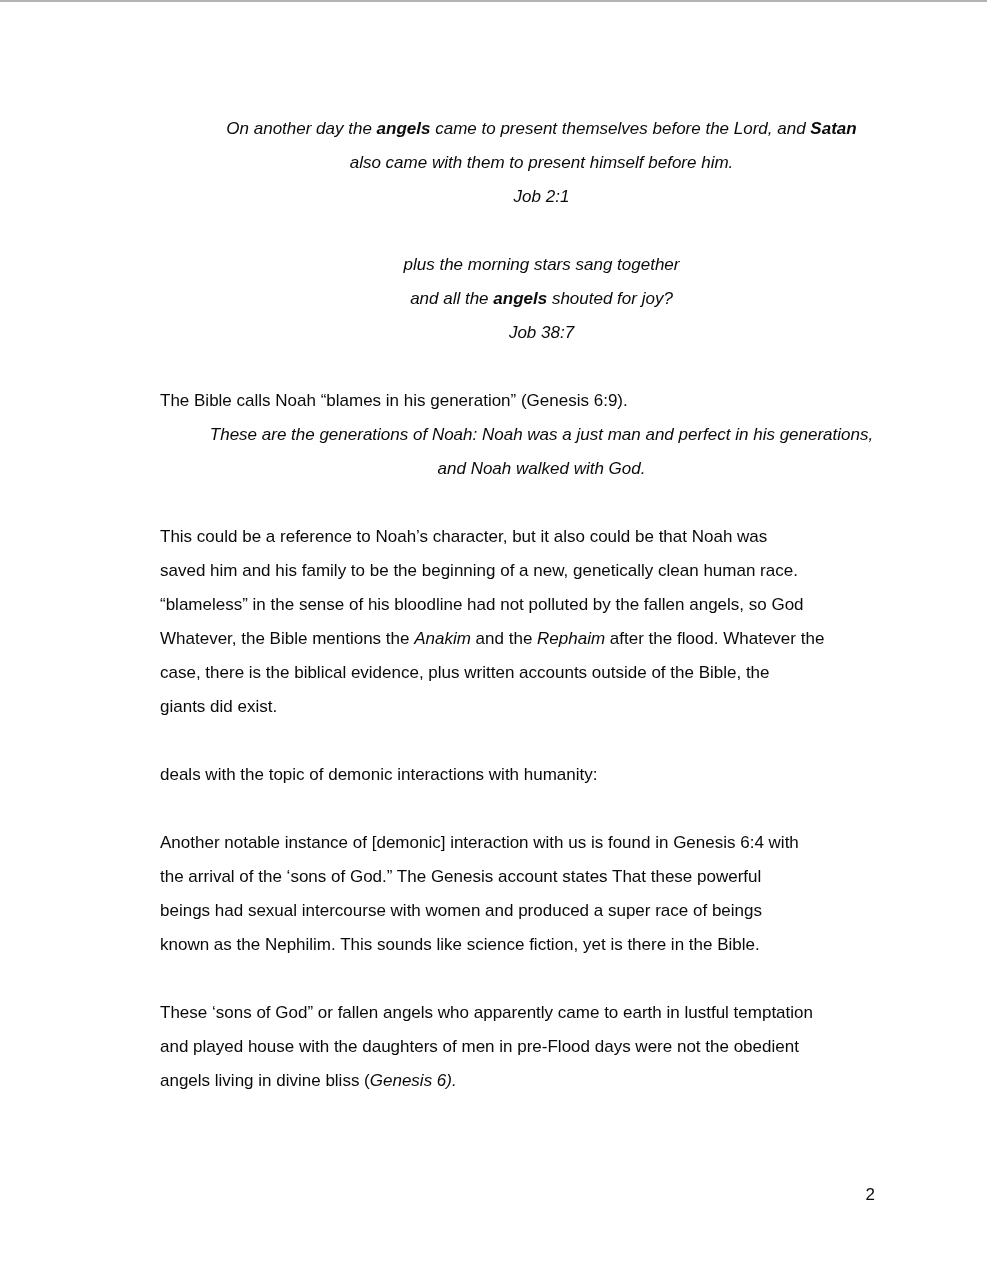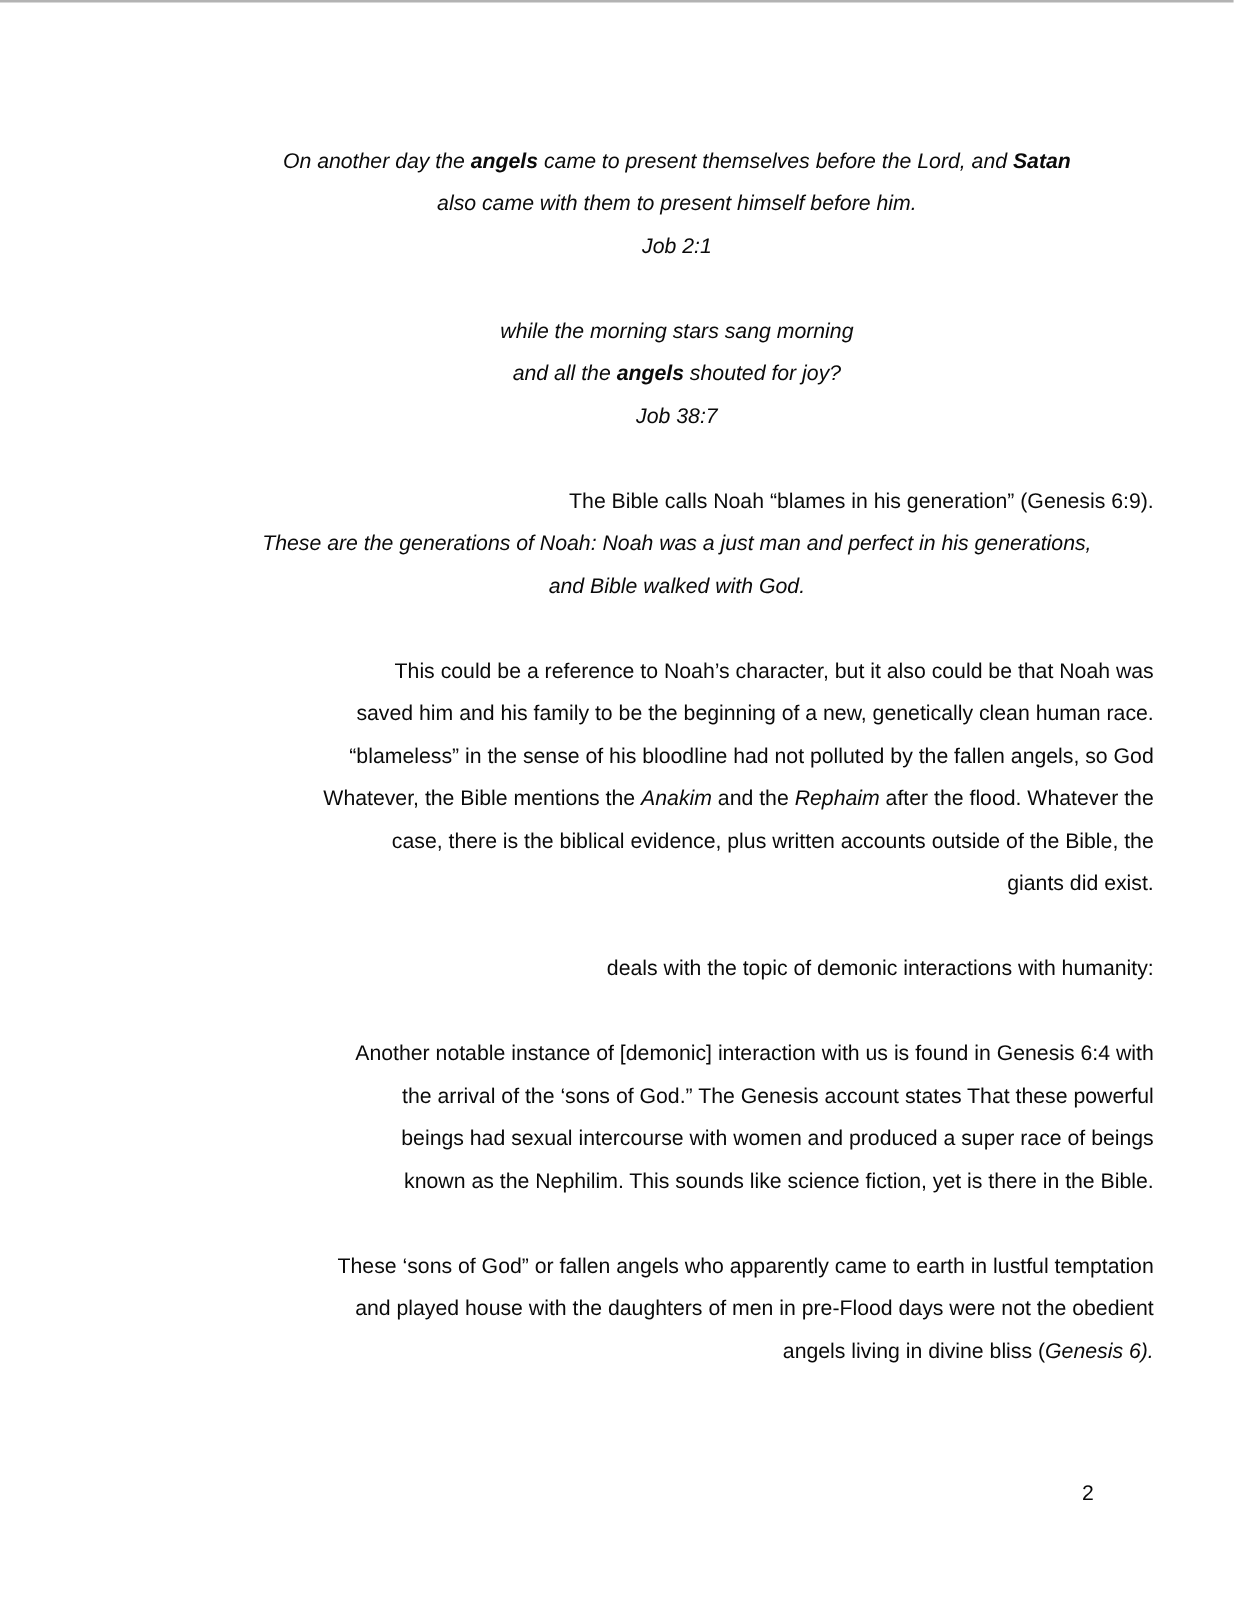--- a/index.html
+++ b/index.html
@@ -31,21 +31,21 @@
     margin-left: 48px;
   }
   .block {
     margin: 0 0 34px 0;
   }
   .block:last-child { margin-bottom: 0; }
   .line {
     font-size: 17px;
     line-height: 34px;
     white-space: nowrap;
-    text-align: right;
+    text-align: left;
   }
   .line.center { text-align: center; white-space: normal; }
   .run.b { font-weight: bold; }
   .run.i { font-style: italic; }
   .run.u { text-decoration: underline; }
   .page-number {
     position: absolute;
     top: 1178px;
     right: 112px;
     font-size: 17px;
@@ -59,28 +59,28 @@
 <div class="top-edge"></div>
 
 <main class="page-body">
   <div>
       <div class="block">
         <div class="line center"><span class="run i">On another day the </span><span class="run b i">angels</span><span class="run i"> came to present themselves before the Lord, and </span><span class="run b i">Satan</span></div>
         <div class="line center"><span class="run i">also came with them to present himself before him.</span></div>
         <div class="line center"><span class="run i">Job 2:1</span></div>
       </div>
       <div class="block">
-        <div class="line center"><span class="run i">while the morning stars sang morning</span></div>
+        <div class="line center"><span class="run i">plus the morning stars sang together</span></div>
         <div class="line center"><span class="run i">and all the </span><span class="run b i">angels</span><span class="run i"> shouted for joy?</span></div>
         <div class="line center"><span class="run i">Job 38:7</span></div>
       </div>
       <div class="block">
         <div class="line left"><span class="run">The Bible calls Noah “blames in his generation” (Genesis 6:9).</span></div>
         <div class="line center"><span class="run i">These are the generations of Noah: Noah was a just man and perfect in his generations,</span></div>
-        <div class="line center"><span class="run i">and Bible walked with God.</span></div>
+        <div class="line center"><span class="run i">and Noah walked with God.</span></div>
       </div>
       <div class="block">
         <div class="line left"><span class="run">This could be a reference to Noah’s character, but it also could be that Noah was</span></div>
         <div class="line left"><span class="run">saved him and his family to be the beginning of a new, genetically clean human race.</span></div>
         <div class="line left"><span class="run">“blameless” in the sense of his bloodline had not polluted by the fallen angels, so God</span></div>
         <div class="line left"><span class="run">Whatever, the Bible mentions the </span><span class="run i">Anakim</span><span class="run"> and the </span><span class="run i">Rephaim</span><span class="run"> after the flood. Whatever the</span></div>
         <div class="line left"><span class="run">case, there is the biblical evidence, plus written accounts outside of the Bible, the</span></div>
         <div class="line left"><span class="run">giants did exist.</span></div>
       </div>
       <div class="block">

